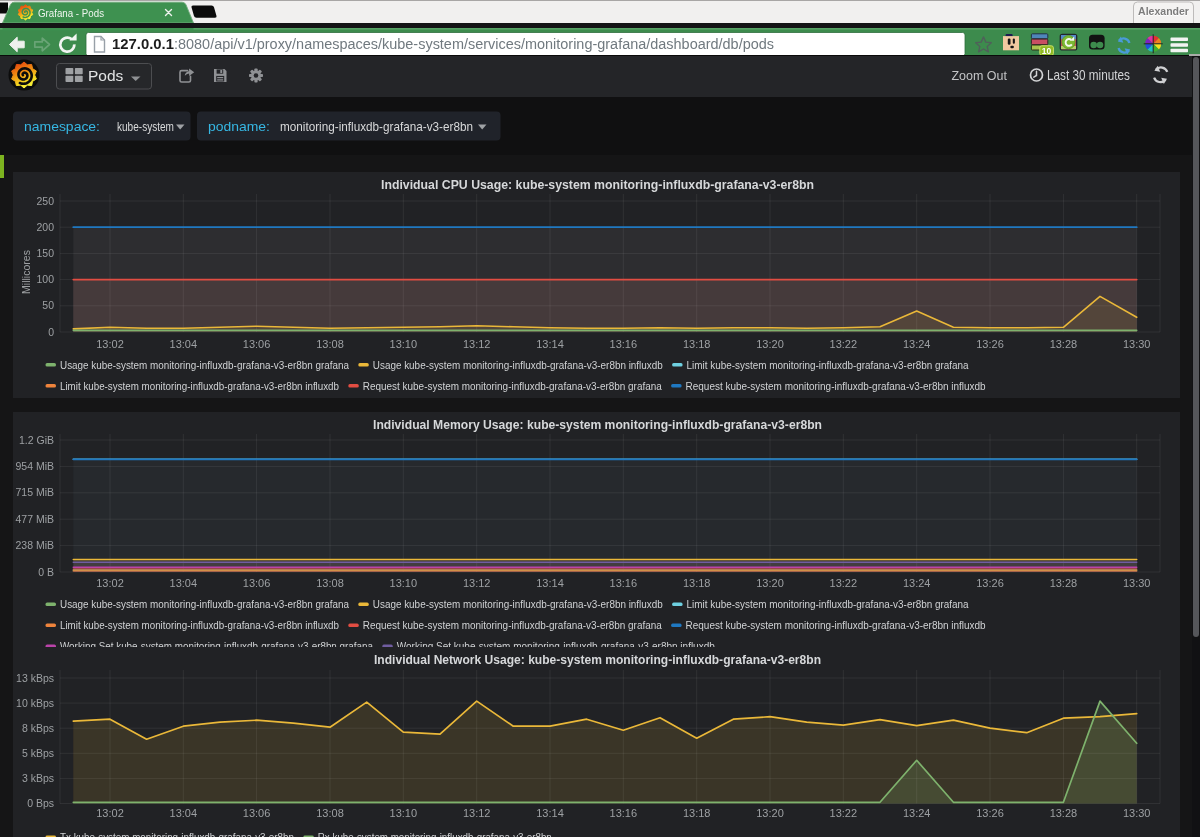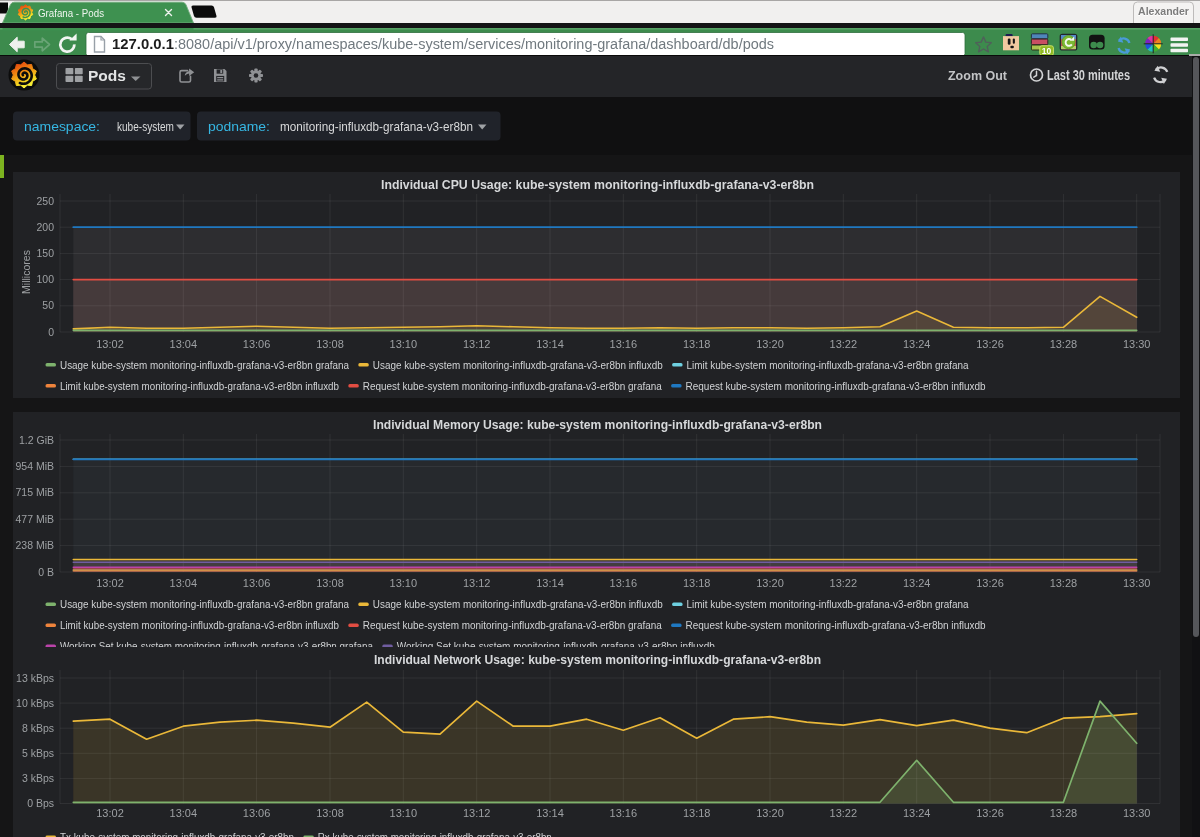--- a/index.html
+++ b/index.html
@@ -73,21 +73,21 @@
         <path d="M 1153.2,17.3 L 1153.2,25.3 A 8,8 0 0 1 1147.5,23.0 Z" fill="#20c0c0"></path>
         <path d="M 1153.2,17.3 L 1147.5,23.0 A 8,8 0 0 1 1145.2,17.3 Z" fill="#2050e0"></path>
         <path d="M 1153.2,17.3 L 1145.2,17.3 A 8,8 0 0 1 1147.5,11.6 Z" fill="#8020c0"></path>
         <path d="M 1153.2,17.3 L 1147.5,11.6 A 8,8 0 0 1 1153.2,9.3 Z" fill="#e030a0"></path>
         <path d="M 1143.7,17.3 L 1162.7,17.3 M 1153.2,7.800000000000001 L 1153.2,26.8" stroke="#222" stroke-width="1"></path>
       </g>
       <rect x="1170.5" y="9.6" width="17.5" height="3.5" rx="0.8" fill="#f2f4f2"></rect>
       <rect x="1170.5" y="15.2" width="17.5" height="3.5" rx="0.8" fill="#f2f4f2"></rect>
       <rect x="1170.5" y="20.8" width="17.5" height="3.5" rx="0.8" fill="#f2f4f2"></rect>
     </svg></div>
-<div class="abs" style="left:0;top:56px;font-weight:bold;"><svg width="1200" height="41" viewBox="0 0 1200 41" xmlns="http://www.w3.org/2000/svg" font-family="Liberation Sans, sans-serif">
+<div class="abs" style="left:0;top:56px;"><svg width="1200" height="41" viewBox="0 0 1200 41" xmlns="http://www.w3.org/2000/svg" font-family="Liberation Sans, sans-serif">
       <rect width="1195" height="41" fill="#242528"></rect>
       <rect x="1195" width="5" height="41" fill="#141415"></rect>
       <circle cx="24" cy="19" r="15.5" fill="#0c0c0c"></circle>
       <defs>
         <linearGradient id="sg2" x1="0.15" y1="0" x2="0.55" y2="1">
           <stop offset="0" stop-color="#e23a0e"></stop>
           <stop offset="0.4" stop-color="#ef8611"></stop>
           <stop offset="0.8" stop-color="#f5d921"></stop>
           <stop offset="1" stop-color="#f8f43c"></stop>
         </linearGradient>

